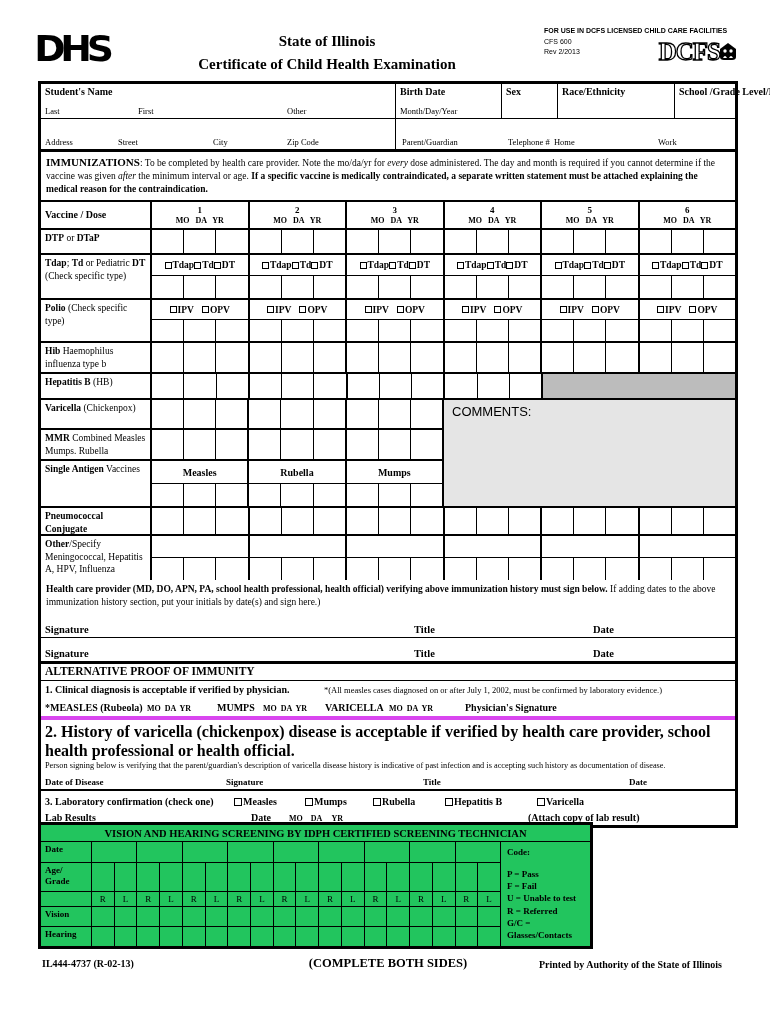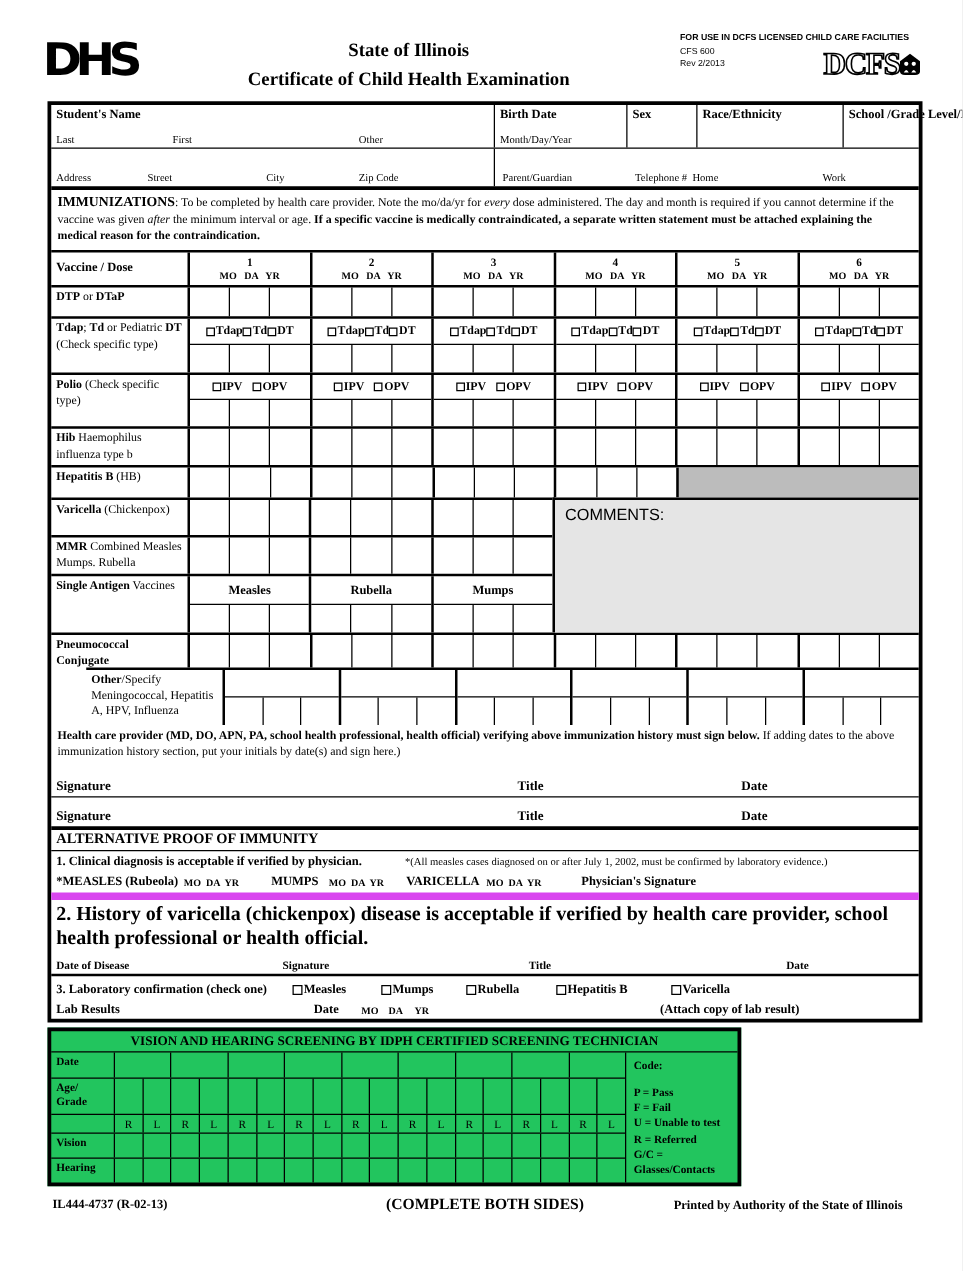--- a/index.html
+++ b/index.html
@@ -77,21 +77,21 @@
   .sig-row .fld { position:absolute; bottom:2px; font-weight:bold; font-size:10.5px; }
   .sig-1 { border-bottom:1px solid #000; }
   .sig-2 { border-bottom:3px solid #000; }
   .p-sig { left:4px; } .p-title { left:373px; } .p-date { left:552px; }
 
   
   .alt-title { height:17px; border-bottom:1px solid #000; font-weight:bold; font-size:11.5px;
                padding:1px 0 0 4px; }
   .item1-row { height:21px; font-size:10px; padding:3px 0 0 4px; }
   .item1-row .note { font-weight:normal; font-size:8.5px; margin-left:32px; }
-  .measles-row { position:relative; height:18px; border-bottom:6px solid #d946ef; }
+  .measles-row { position:relative; height:18px; border-bottom:4px solid #d946ef; }
   .measles-row span { position:absolute; bottom:3px; }
   .mr-units { font-size:8px; font-weight:bold; white-space:pre; }
   .mr-name { font-weight:bold; font-size:10px; }
   .item2-block { border-bottom:2px solid #000; }
   .item2-bold { font-weight:bold; font-size:16px; padding:2px 4px 0 4px; line-height:1.2; }
   .item2-note { font-size:8.3px; padding:1px 4px 0 4px; }
   .disease-row { position:relative; height:19px; }
   .disease-row .fld { position:absolute; bottom:2px; font-weight:bold; font-size:9px; }
   .d-date { left:4px; } .d-sig { left:185px; } .d-title { left:382px; } .d-dt { left:588px; }
   .lab-line1 { position:relative; height:17px; }
@@ -704,21 +704,21 @@
             </div>
           </div>
           <div class="dose-col">
             <div class="date-cells">
               <div class="dcell"></div>
               <div class="dcell"></div>
               <div class="dcell"></div>
             </div>
           </div>
         </div>
-        <div class="imm-row" id="row-other" style="height: 46px; margin-left: 28px;">
+        <div class="imm-row" id="row-other" style="height: 46px;">
           <div class="imm-label"><span class="b">Other</span><span>/Specify Meningococcal, Hepatitis A, HPV, Influenza</span></div>
           <div class="dose-col">
             <div class="wide-cell" style="height: 22px; flex: 0 0 auto;"></div>
             <div class="date-cells">
               <div class="dcell"></div>
               <div class="dcell"></div>
               <div class="dcell"></div>
             </div>
           </div>
           <div class="dose-col">
@@ -791,20 +791,21 @@
       <span class="mr-units" style="left:106px">MO  DA  YR</span>
       <span class="mr-name" style="left:176px">MUMPS</span>
       <span class="mr-units" style="left:222px">MO  DA  YR</span>
       <span class="mr-name" style="left:284px">VARICELLA</span>
       <span class="mr-units" style="left:348px">MO  DA  YR</span>
       <span class="mr-name" style="left:424px">Physician's Signature</span>
     </div>
 
     <div class="item2-block">
       <div class="item2-bold">2. History of varicella (chickenpox) disease is acceptable if verified by health care provider, school health professional or health official.</div>
+      <div class="item2-note">Person signing below is verifying that the parent/guardian's description of varicella disease history is indicative of past infection and is accepting such history as documentation of disease.</div>
       <div class="disease-row">
         <span class="fld d-date">Date of Disease</span>
         <span class="fld d-sig">Signature</span>
         <span class="fld d-title">Title</span>
         <span class="fld d-dt">Date</span>
       </div>
     </div>
 
     <div class="lab-line1" id="lab-line1">
       <span class="lead">3. Laboratory confirmation (check one)</span>

